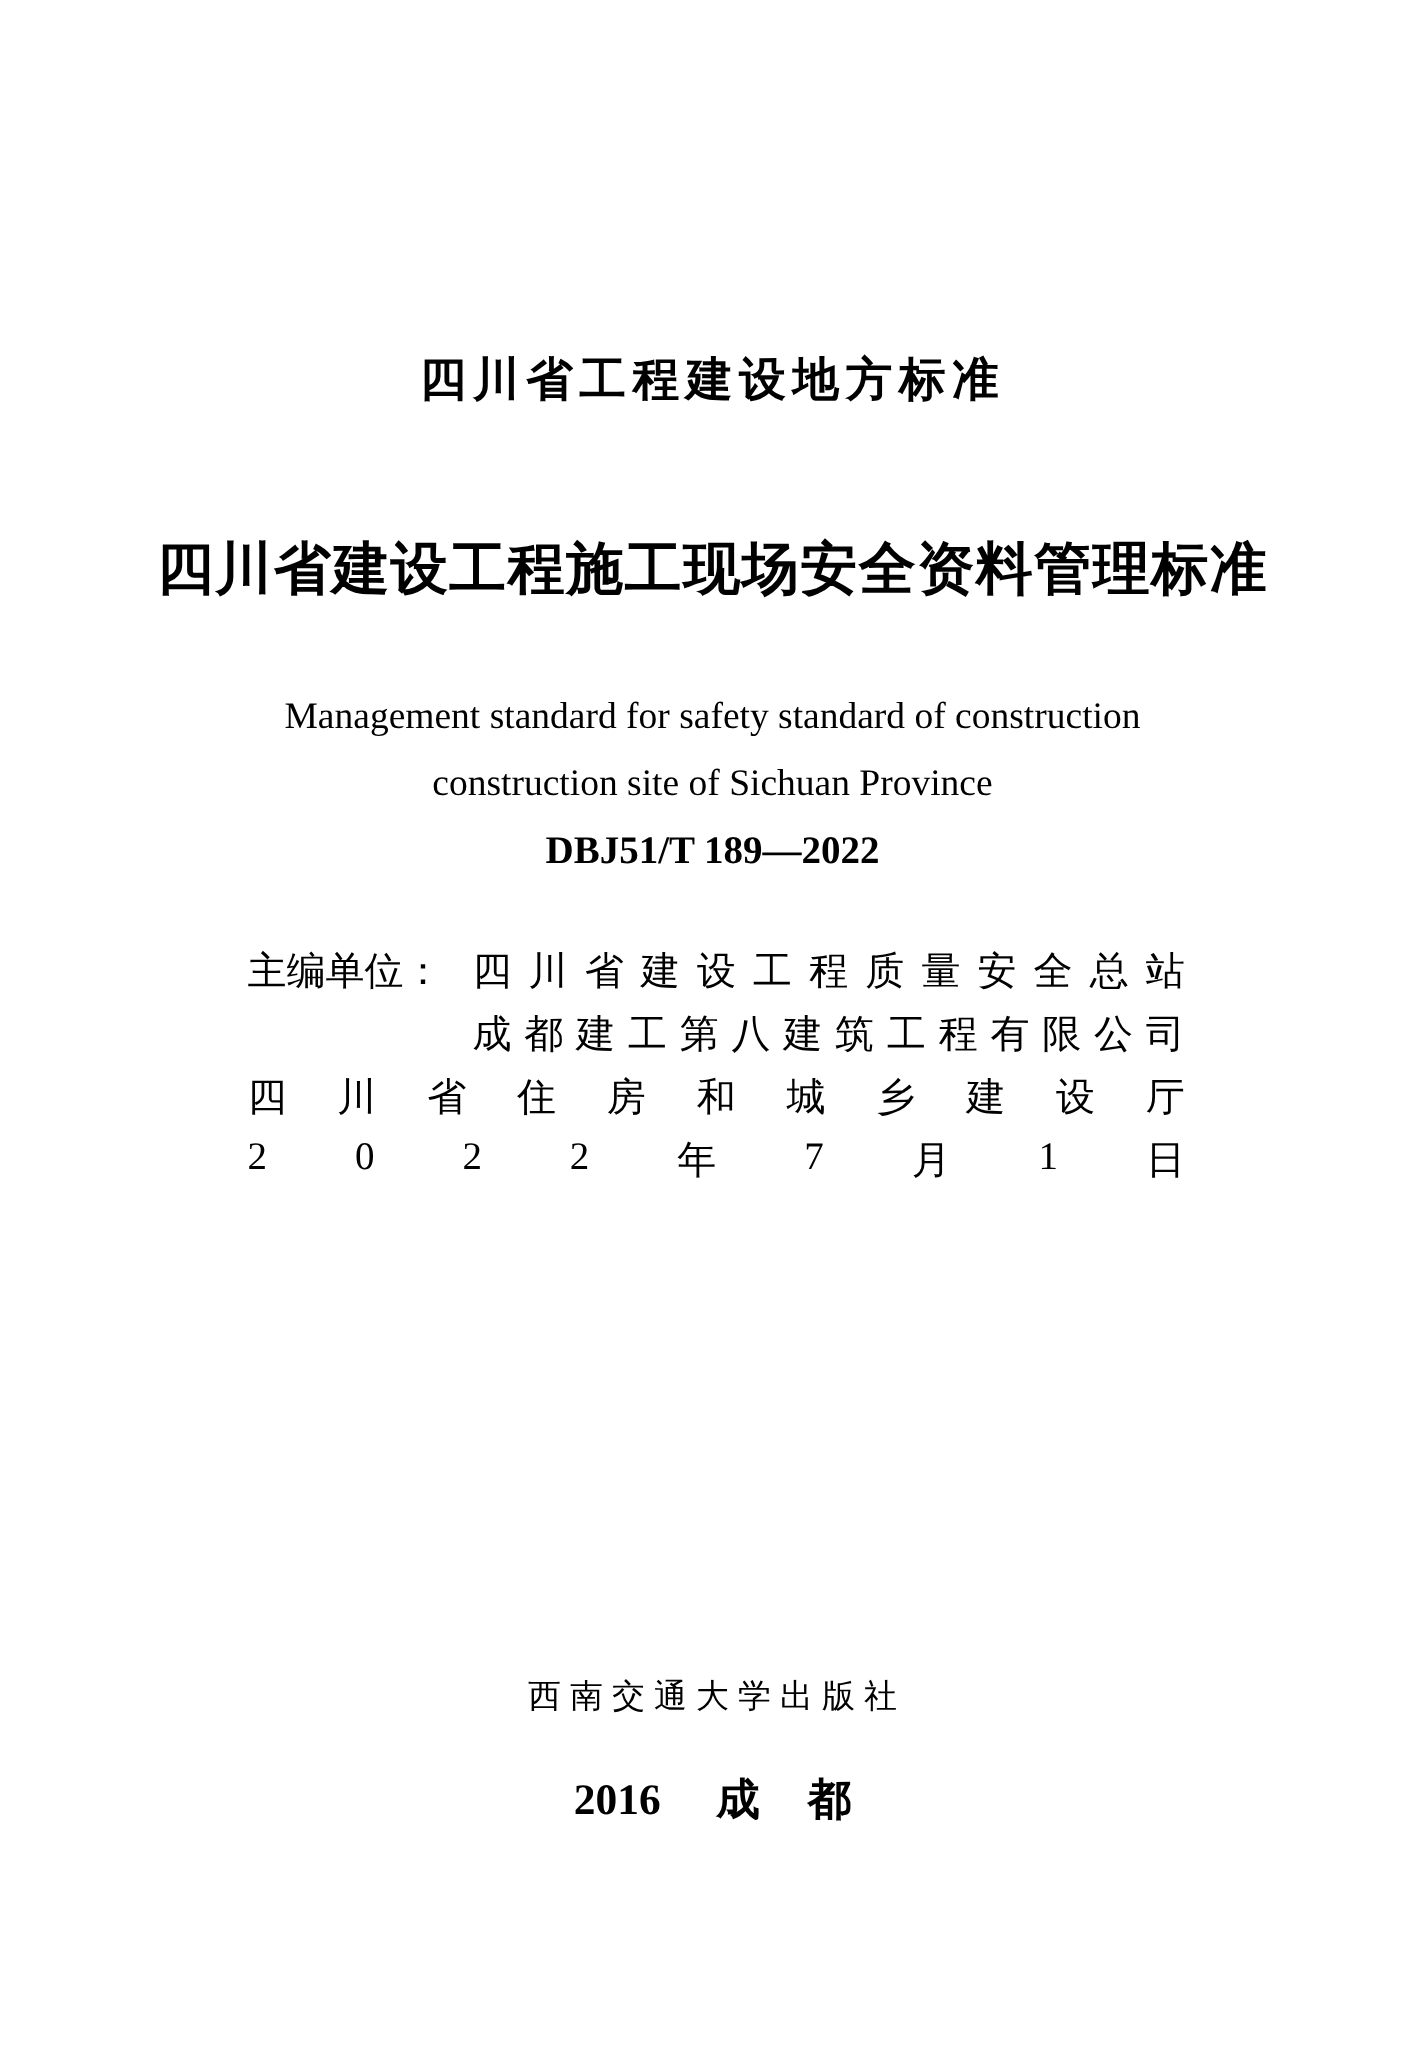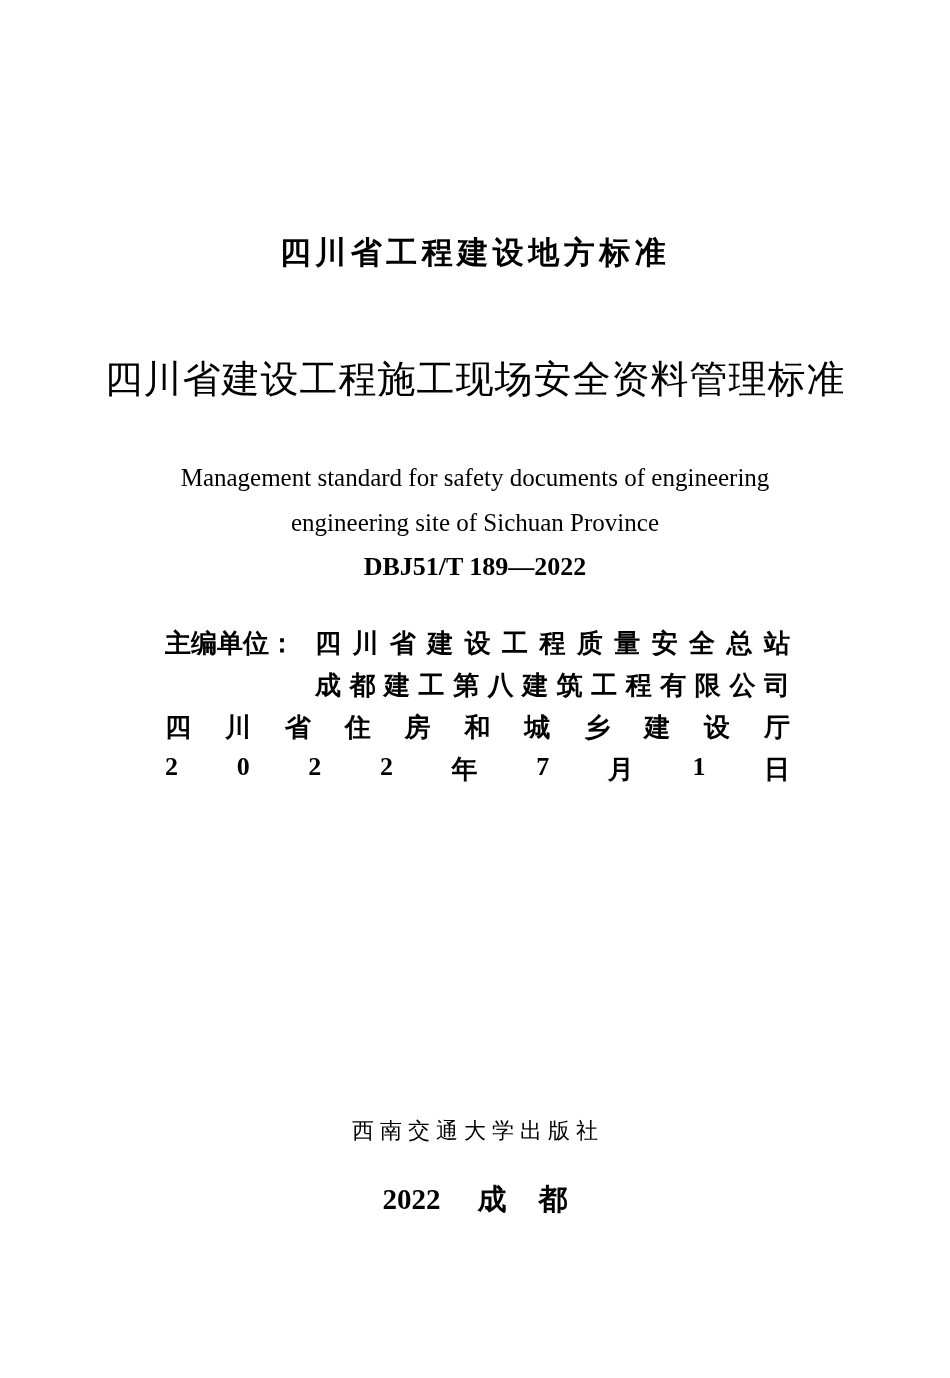--- a/index.html
+++ b/index.html
@@ -27,21 +27,21 @@
     letter-spacing: 4.5px;
   }
 
   .doc-title {
     position: absolute;
     top: 354px;
     left: 0;
     width: 100%;
     text-align: center;
     font-family: "Liberation Sans", sans-serif;
-    font-weight: normal;
+    font-weight: bold;
     font-size: 38px;
     letter-spacing: 1px;
   }
 
   .doc-title-en {
     position: absolute;
     top: 455px;
     left: 0;
     width: 100%;
     text-align: center;
@@ -67,21 +67,21 @@
     top: 626px;
     left: 165px;
     width: 625px;
     font-family: "Liberation Serif", serif;
     font-size: 26px;
   }
 
   .info-row {
     display: flex;
     height: 42px;
-    font-weight: bold;
+    align-items: center;
   }
 
   .info-label {
     width: 150px;
     flex: 0 0 150px;
     white-space: nowrap;
   }
 
   .info-value {
     flex: 1 1 auto;
@@ -125,22 +125,22 @@
 </head>
 <body>
 
 <div class="page">
 
   <div class="doc-category">四川省工程建设地方标准</div>
 
   <div class="doc-title">四川省建设工程施工现场安全资料管理标准</div>
 
   <div class="doc-title-en">
-    <div>Management standard for safety documents of engineering</div>
-    <div>engineering site of Sichuan Province</div>
+    <div>Management standard for safety standard of construction</div>
+    <div>construction site of Sichuan Province</div>
   </div>
 
   <div class="standard-number">DBJ51/T 189—2022</div>
 
   <div class="info-block">
 
     <div class="info-row">
       <div class="info-label">主编单位：</div>
       <div class="info-value justify-chars">
           <span>四</span>
@@ -209,16 +209,16 @@
         </div>
     </div>
 
   </div>
 
   <div class="publisher-line">
     <span class="ls-fix">西南交通大学出版社</span>
   </div>
 
   <div class="imprint-line">
-    <span>2022</span><span class="imprint-city">成都</span>
+    <span>2016</span><span class="imprint-city">成都</span>
   </div>
 
 </div>
 
 </body></html>

